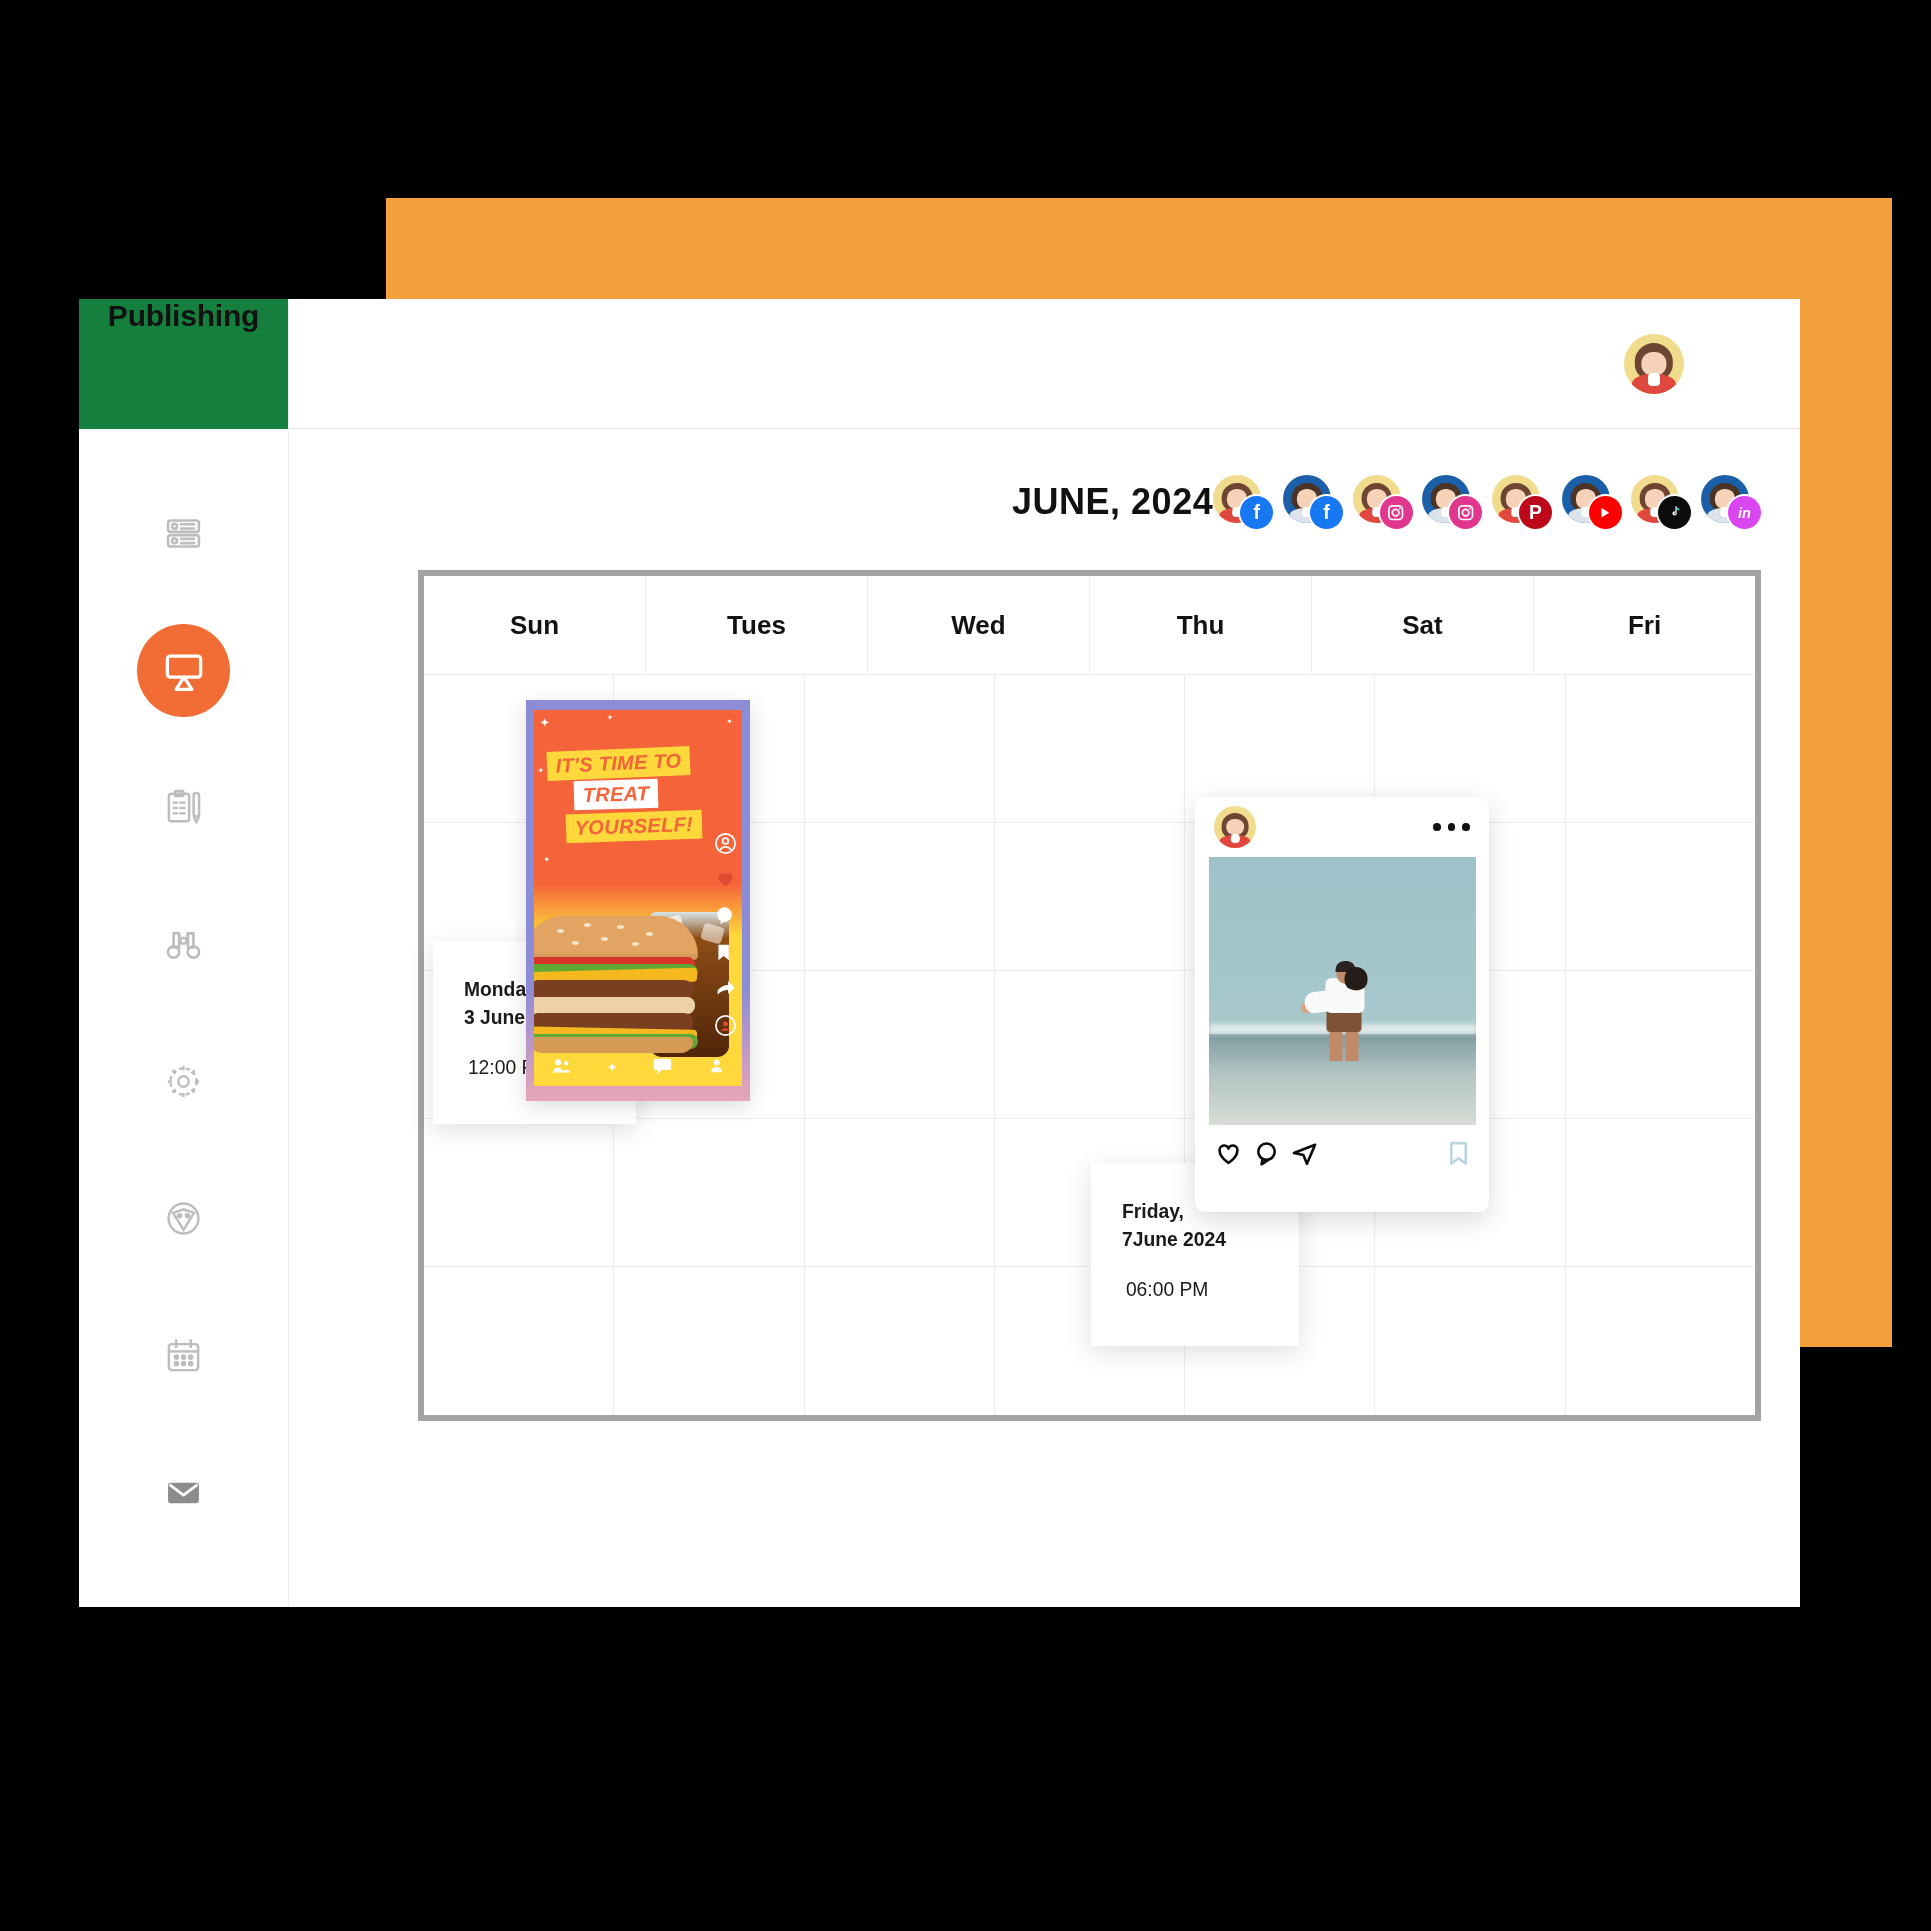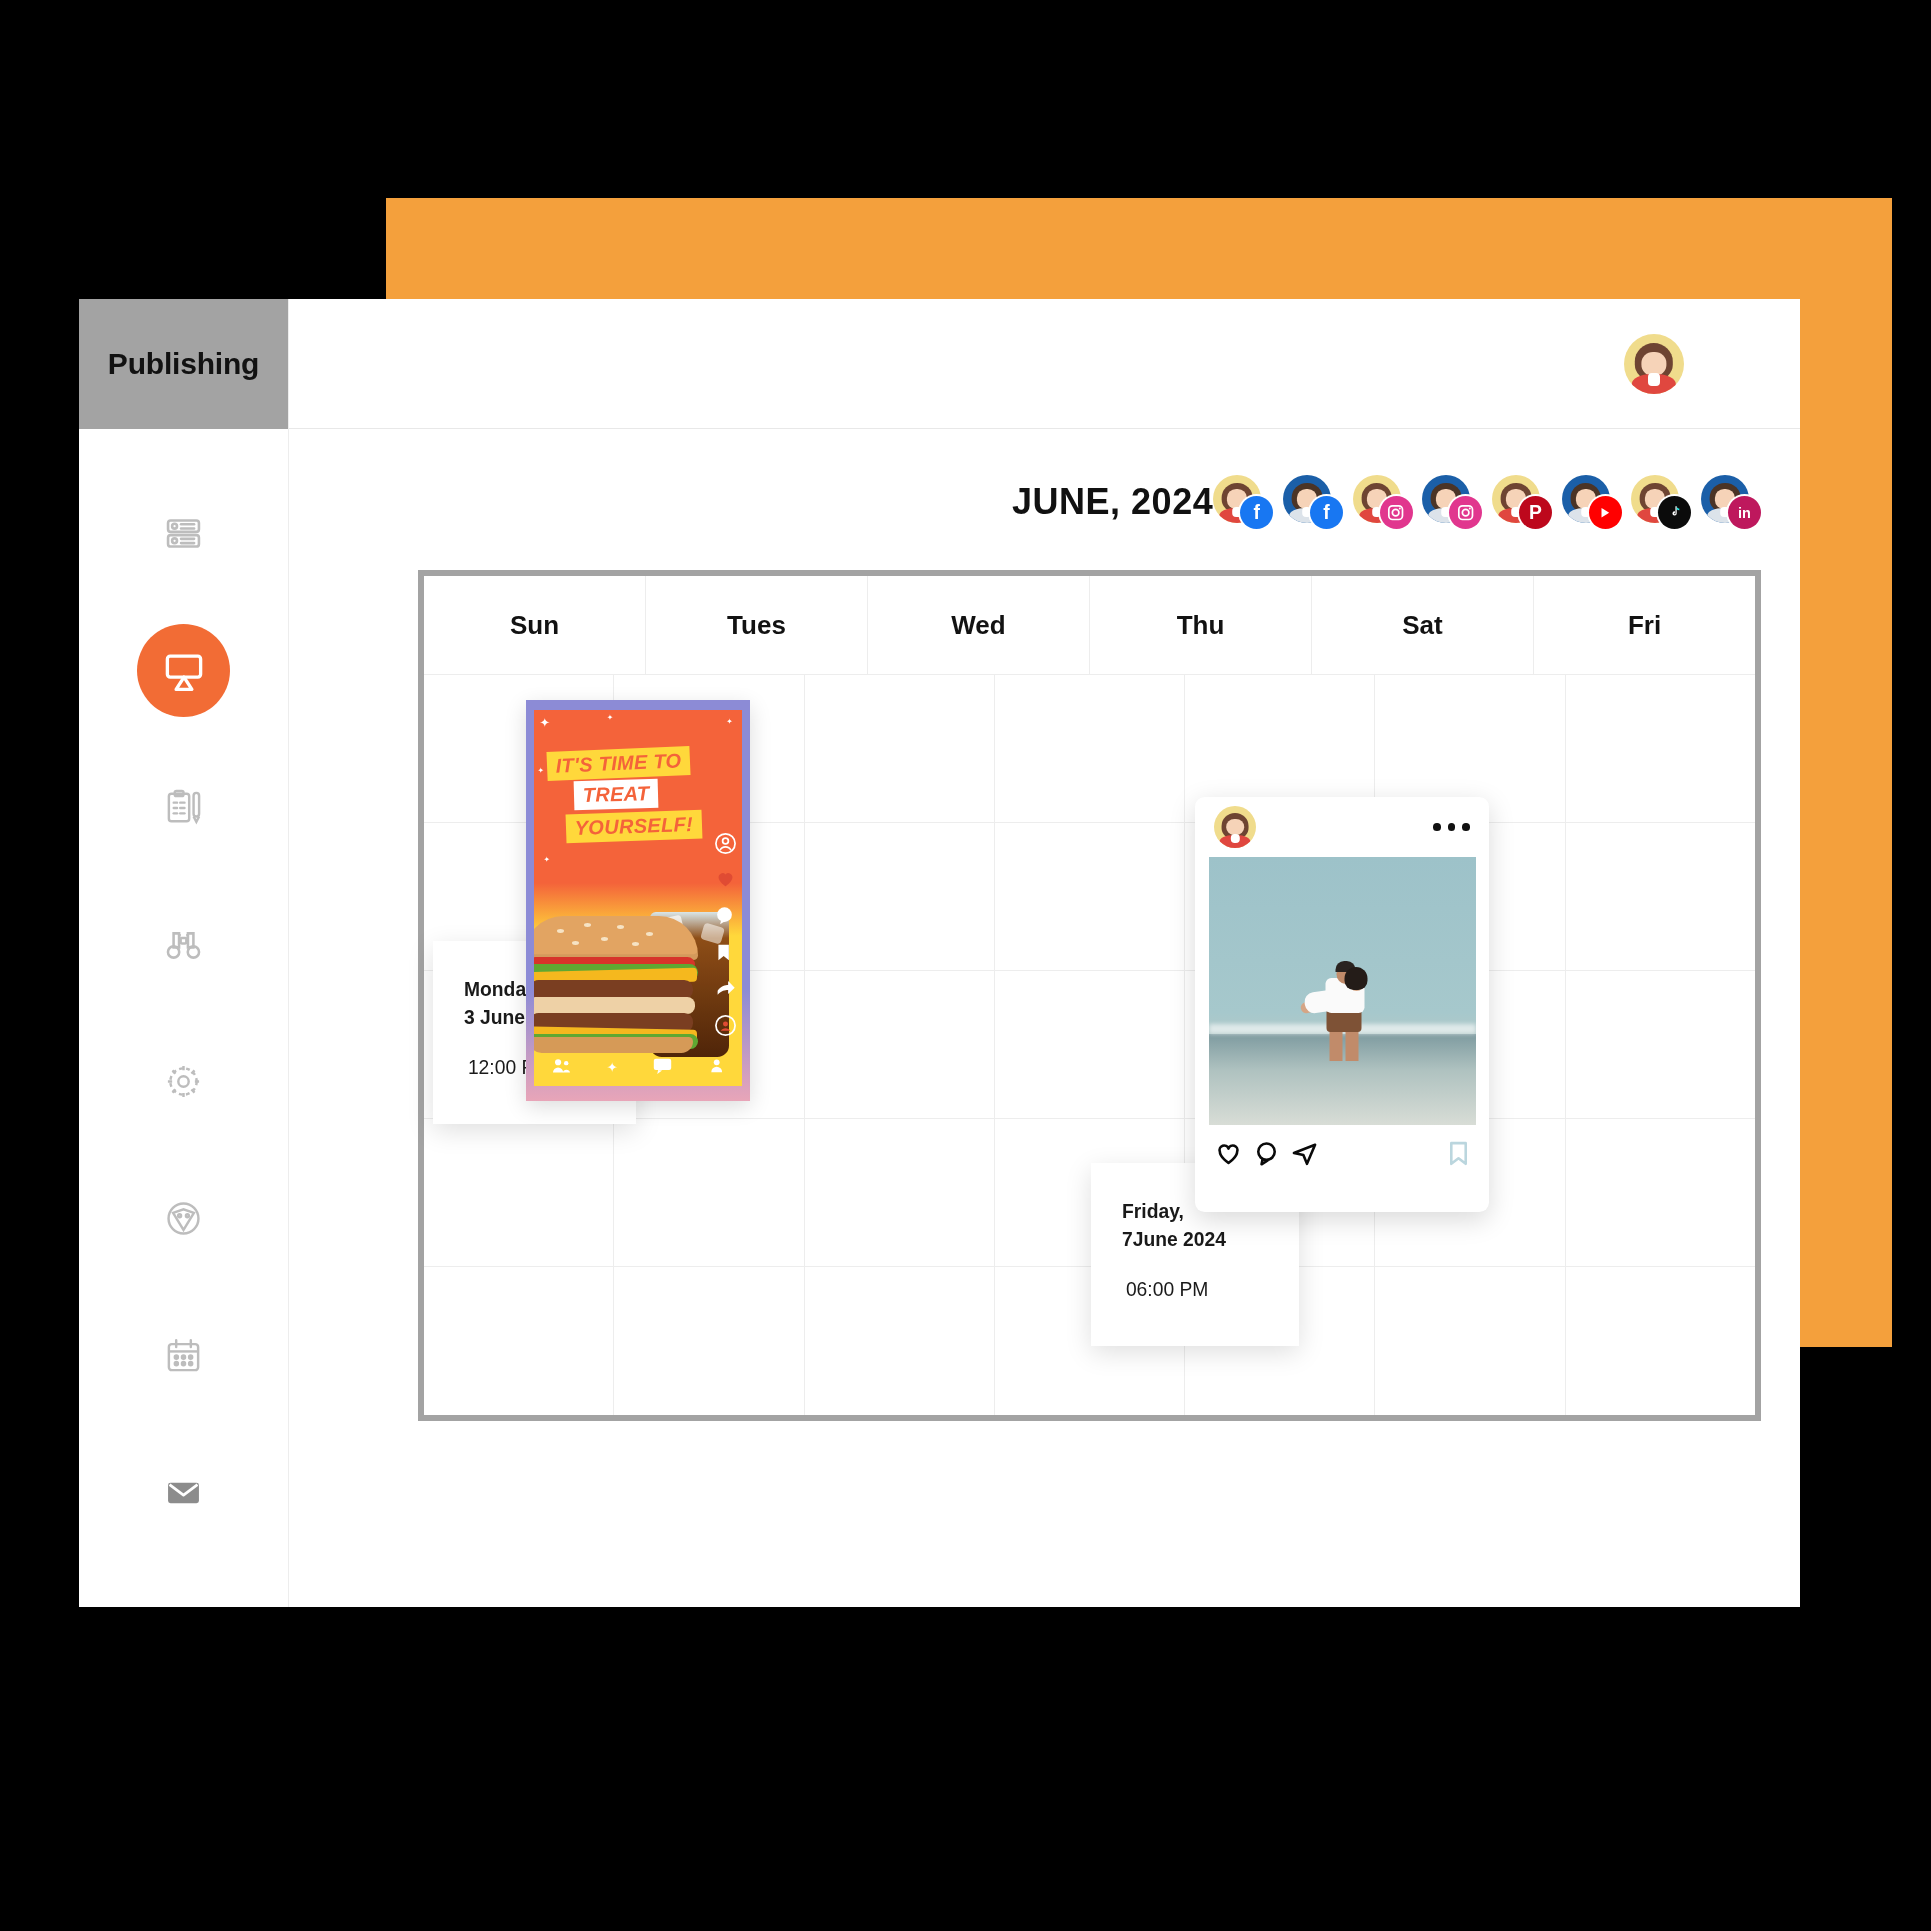--- a/index.html
+++ b/index.html
@@ -30,22 +30,22 @@
 
   
   .sidebar {
     position: absolute; left: 0; top: 0;
     width: 210px; height: 100%;
     background: #FFFFFF;
     border-right: 1px solid #EDEDED;
   }
   .brand {
     height: 130px; width: 100%;
-    background: #a3a3a3;
-    display: flex; align-items: center; justify-content: center;
+    background: #15803d;
+    display: flex; justify-content: center;
   }
   .brand-text {
     font-size: 30px; font-weight: 700; color: #121212;
     letter-spacing: -0.2px;
   }
   .nav-list {
     padding-top: 58px;
     display: flex; flex-direction: column; align-items: center;
     gap: 44px;
   }
@@ -120,21 +120,21 @@
     width: 33px; height: 33px; border-radius: 50%;
     display: flex; align-items: center; justify-content: center;
     color: #fff; font-weight: 700; font-size: 19.3px;
     box-shadow: 0 0 0 1.9px #fff;
   }
   .badge.fb { background: #1877F2; }
   .badge.ig { background: #E1368E; }
   .badge.pin { background: #BD081C; }
   .badge.yt { background: #FF0000; }
   .badge.tt { background: #0B0B0B; }
-  .badge.li { background: #be185d; }
+  .badge.li { background: #d946ef; font-style: italic; }
 
   
   .calendar {
     margin: 41px 39px 0 129px;
     border: 6px solid #a3a3a3;
   }
   .cal-row { display: flex; }
   .cal-head-cell {
     flex: 1 1 0; height: 99px;
     border-right: 1px solid #EDEDED;

